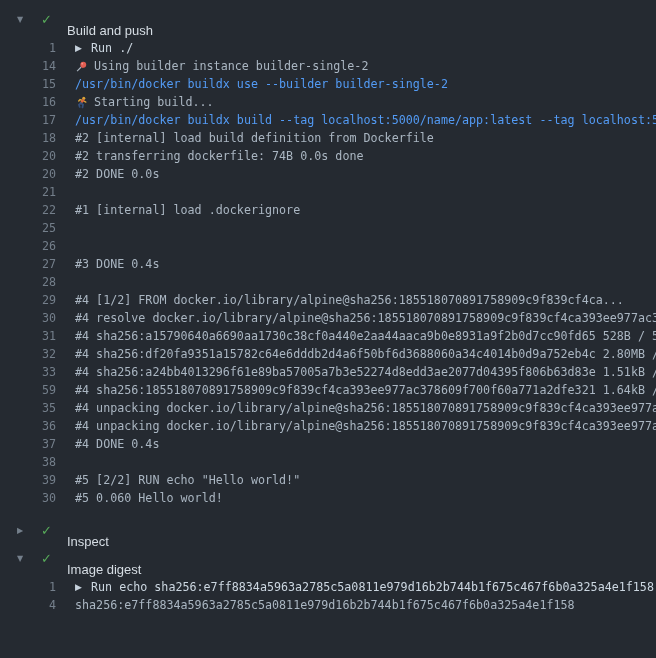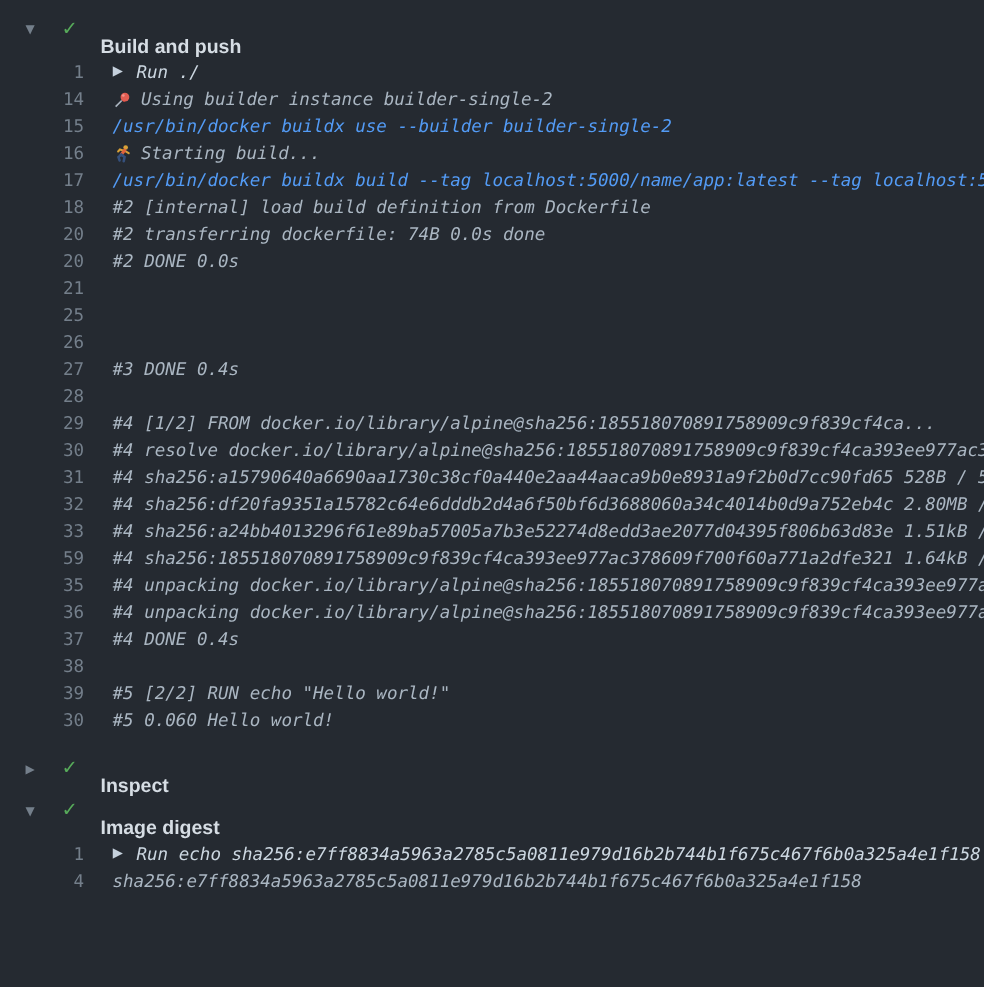--- a/index.html
+++ b/index.html
@@ -22,21 +22,21 @@
   }
   .check {
     width: 14px; margin-left: 12px; flex: none;
     color: var(--success, #57ab5a);
     font-size: 13px; font-weight: bold; line-height: 28px;
     font-family: "DejaVu Sans", sans-serif;
   }
   .title {
     margin-left: 12px;
     font-family: "Liberation Sans", sans-serif;
-    font-size: 13px; font-weight: 700;
+    font-size: 13px; font-weight: 400;
     color: var(--heading, #d6dde4);
     white-space: nowrap;
     margin-top: 21px;
   }
   .lines { margin: 5px 0 10px 0; }
   .line {
     display: flex; align-items: center;
     height: 18px; overflow: hidden;
     font-size: 11.7px; line-height: 18px;
   }
@@ -48,21 +48,21 @@
     user-select: none;
   }
   .content {
     margin-left: 19px;
     display: flex; align-items: center;
     color: var(--text, #aab6c2);
     white-space: pre; overflow: hidden;
   }
   .content.link { color: var(--accent, #539bf5); }
   .content.cmd { color: #ccd7e1; }
-  .txt { white-space: pre; font-style: italic; }
+  .txt { white-space: pre; }
   .icn { flex: none; margin-right: 6px; display: inline-flex; align-items: center; }
   .icn.play {
     color: #c6d1dd; font-size: 9px; width: 10px;
     font-family: "DejaVu Sans", sans-serif;
   }
   .icn svg { display: block; }
 </style>
 </head>
 <body>
 
@@ -116,20 +116,24 @@
         </div>
         <div class="line">
           <span class="num">20</span>
           <span class="content"><span class="txt">#2 DONE 0.0s</span></span>
         </div>
         <div class="line">
           <span class="num">21</span>
           <span class="content"><span class="txt"></span></span>
         </div>
         <div class="line">
+          <span class="num">22</span>
+          <span class="content"><span class="txt">#1 [internal] load .dockerignore</span></span>
+        </div>
+        <div class="line">
           <span class="num">25</span>
           <span class="content"><span class="txt"></span></span>
         </div>
         <div class="line">
           <span class="num">26</span>
         </div>
         <div class="line">
           <span class="num">27</span>
           <span class="content"><span class="txt">#3 DONE 0.4s</span></span>
         </div>

